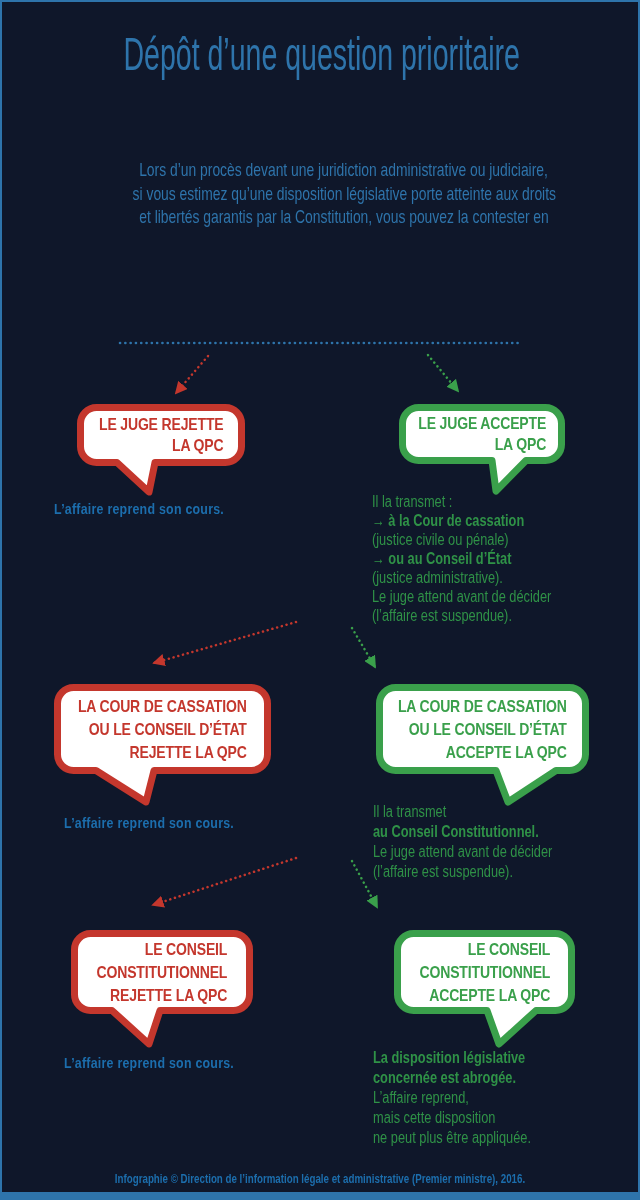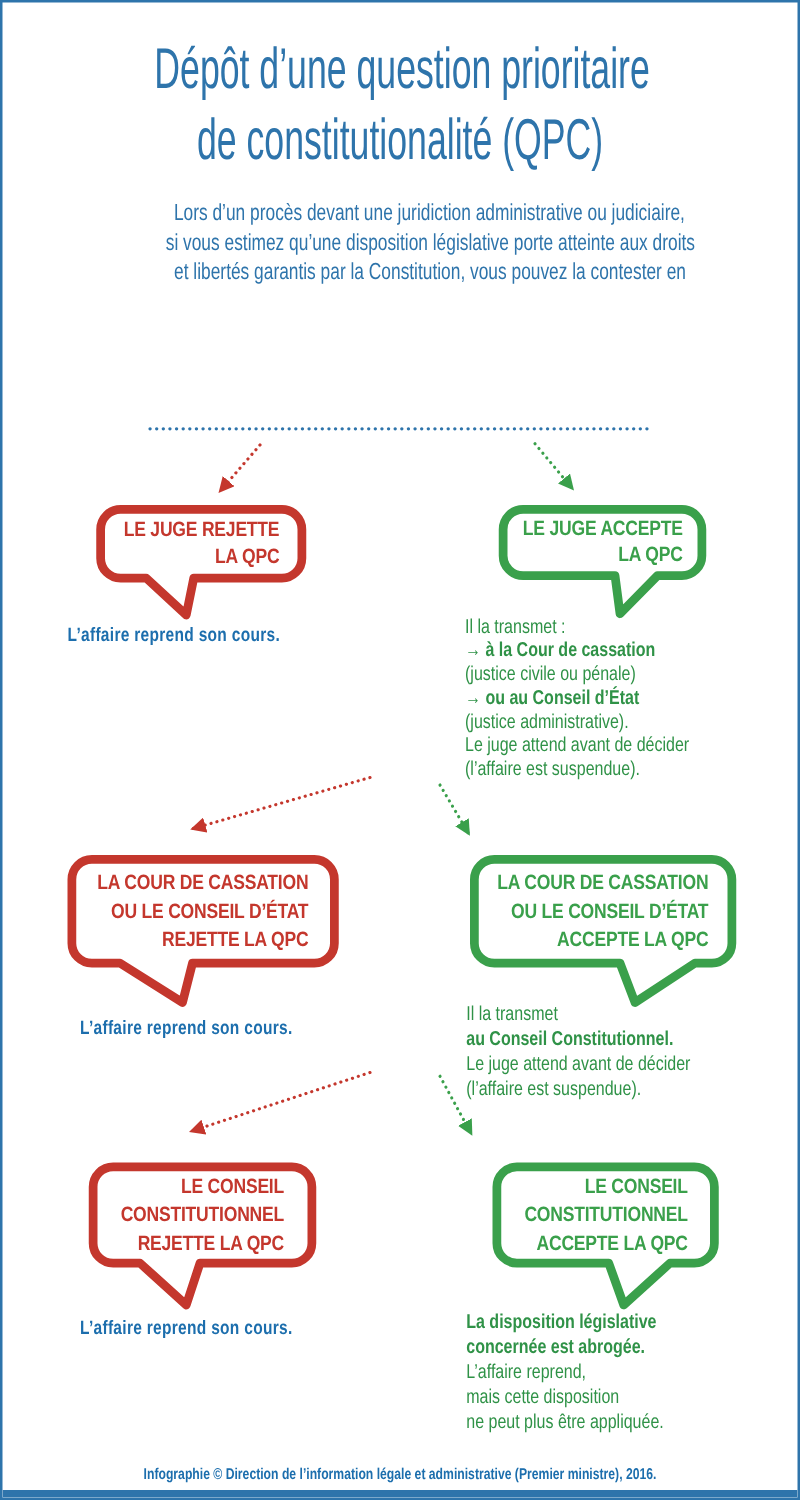--- a/index.html
+++ b/index.html
@@ -1,18 +1,18 @@
 <!DOCTYPE html>
 <html style="--blue: #2e74ab; --blue_dark: #1c6ead; --red: #c4372d; --green: #3aa04b; --green_text: #2f9247;"><head>
 <meta charset="utf-8">
 <style>
   html,body{margin:0;padding:0;background:#e8e8e8;}
   .canvas{
     position:relative;width:640px;height:1200px;margin:0 auto;
-    background:#ffffff;border:2px solid var(--blue,#2e74ab);box-sizing:border-box;
+    background:#0f172a;border:2px solid var(--blue,#2e74ab);box-sizing:border-box;
     font-family:"Liberation Sans",sans-serif;overflow:hidden;
   }
   .abs{position:absolute;}
   .center{width:100%;text-align:center;}
   .cx{display:inline-block;transform:scaleX(0.72);transform-origin:center;white-space:nowrap;}
   .title-line{font-size:46px;line-height:57px;color:var(--blue,#2e74ab);font-weight:normal;}
   .title-line .cx{transform:scaleX(0.62);}
   .intro-line{font-size:18.5px;line-height:23.5px;color:var(--blue,#2e74ab);}
   .intro-line .cx{transform:scaleX(0.75);}
   .step-line{font-size:16.5px;line-height:18.5px;font-weight:bold;color:var(--blue_dark,#1c6ead);}
@@ -54,21 +54,20 @@
   .head-red{fill:var(--red,#c4372d);}
   .head-green{fill:var(--green,#3aa04b);}
 </style>
 </head>
 <body>
 
 <div class="canvas">
 
   <div class="abs center" style="top:24px;">
     <div class="title-line"><span class="cx">Dépôt d’une question prioritaire</span></div>
-    <div class="title-line"><span class="cx">de constitutionalité (QPC)</span></div>
   </div>
 
   <div class="abs center" style="top:156px;padding-left:24px;">
     <div class="intro-line"><span class="cx">Lors d’un procès devant une juridiction administrative ou judiciaire,</span></div>
     <div class="intro-line"><span class="cx">si vous estimez qu’une disposition législative porte atteinte aux droits</span></div>
     <div class="intro-line"><span class="cx">et libertés garantis par la Constitution, vous pouvez la contester en</span></div>
   </div>
 
   <div class="abs center" style="top:291px;">
   </div>

